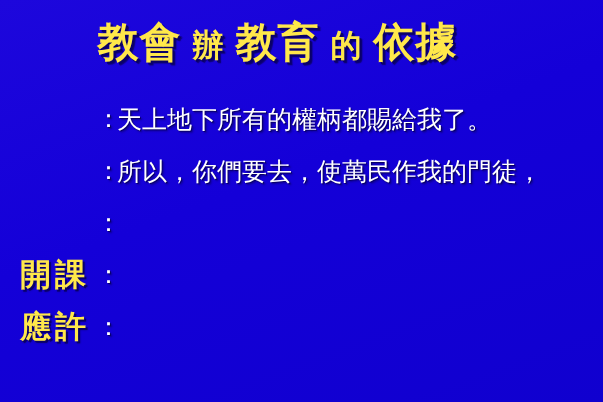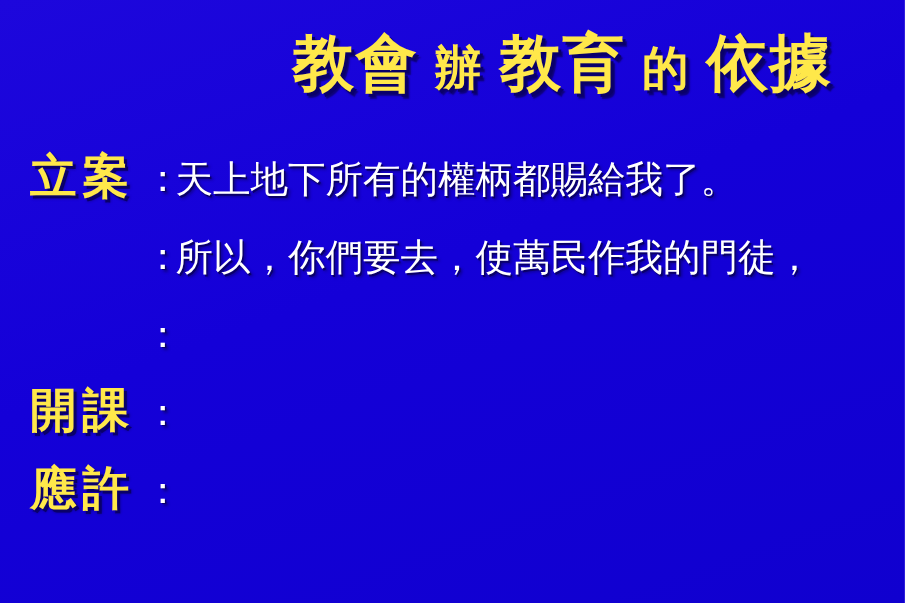--- a/index.html
+++ b/index.html
@@ -21,21 +21,21 @@
     background-image: linear-gradient(160deg, #1d07dc 0%, #1400d8 45%, #1000cf 100%);
     overflow: hidden;
   }
 
   
   #title-block {
     position: absolute;
     left: 0;
     top: 22px;
     width: 555px;
-    text-align: right;
+    text-align: center;
     white-space: nowrap;
     line-height: 1;
   }
   .title-seg {
     color: #ffe84a;
     font-weight: bold;
     text-shadow: 2px 2px 0 #0a0069, 3px 3px 1px rgba(0,0,0,0.45);
     letter-spacing: 1px;
     vertical-align: baseline;
   }
@@ -99,21 +99,20 @@
 
 <div id="slide">
 
   <div id="title-block">
     <span class="title-seg title-big">教會</span><span class="title-gap"></span><span class="title-seg title-small">辦</span><span class="title-gap"></span><span class="title-seg title-big">教育</span><span class="title-gap"></span><span class="title-seg title-small">的</span><span class="title-gap"></span><span class="title-seg title-big">依據</span>
   </div>
 
   <div id="rows">
 
     <div class="row">
-      <span class="row-label">立案</span>
       <span class="row-colon">：</span>
       <span class="row-text">天上地下所有的權柄都賜給我了。</span>
     </div>
 
     <div class="row">
       <span class="row-colon">：</span>
       <span class="row-text">所以，你們要去，使萬民作我的門徒，</span>
     </div>
 
     <div class="row">

